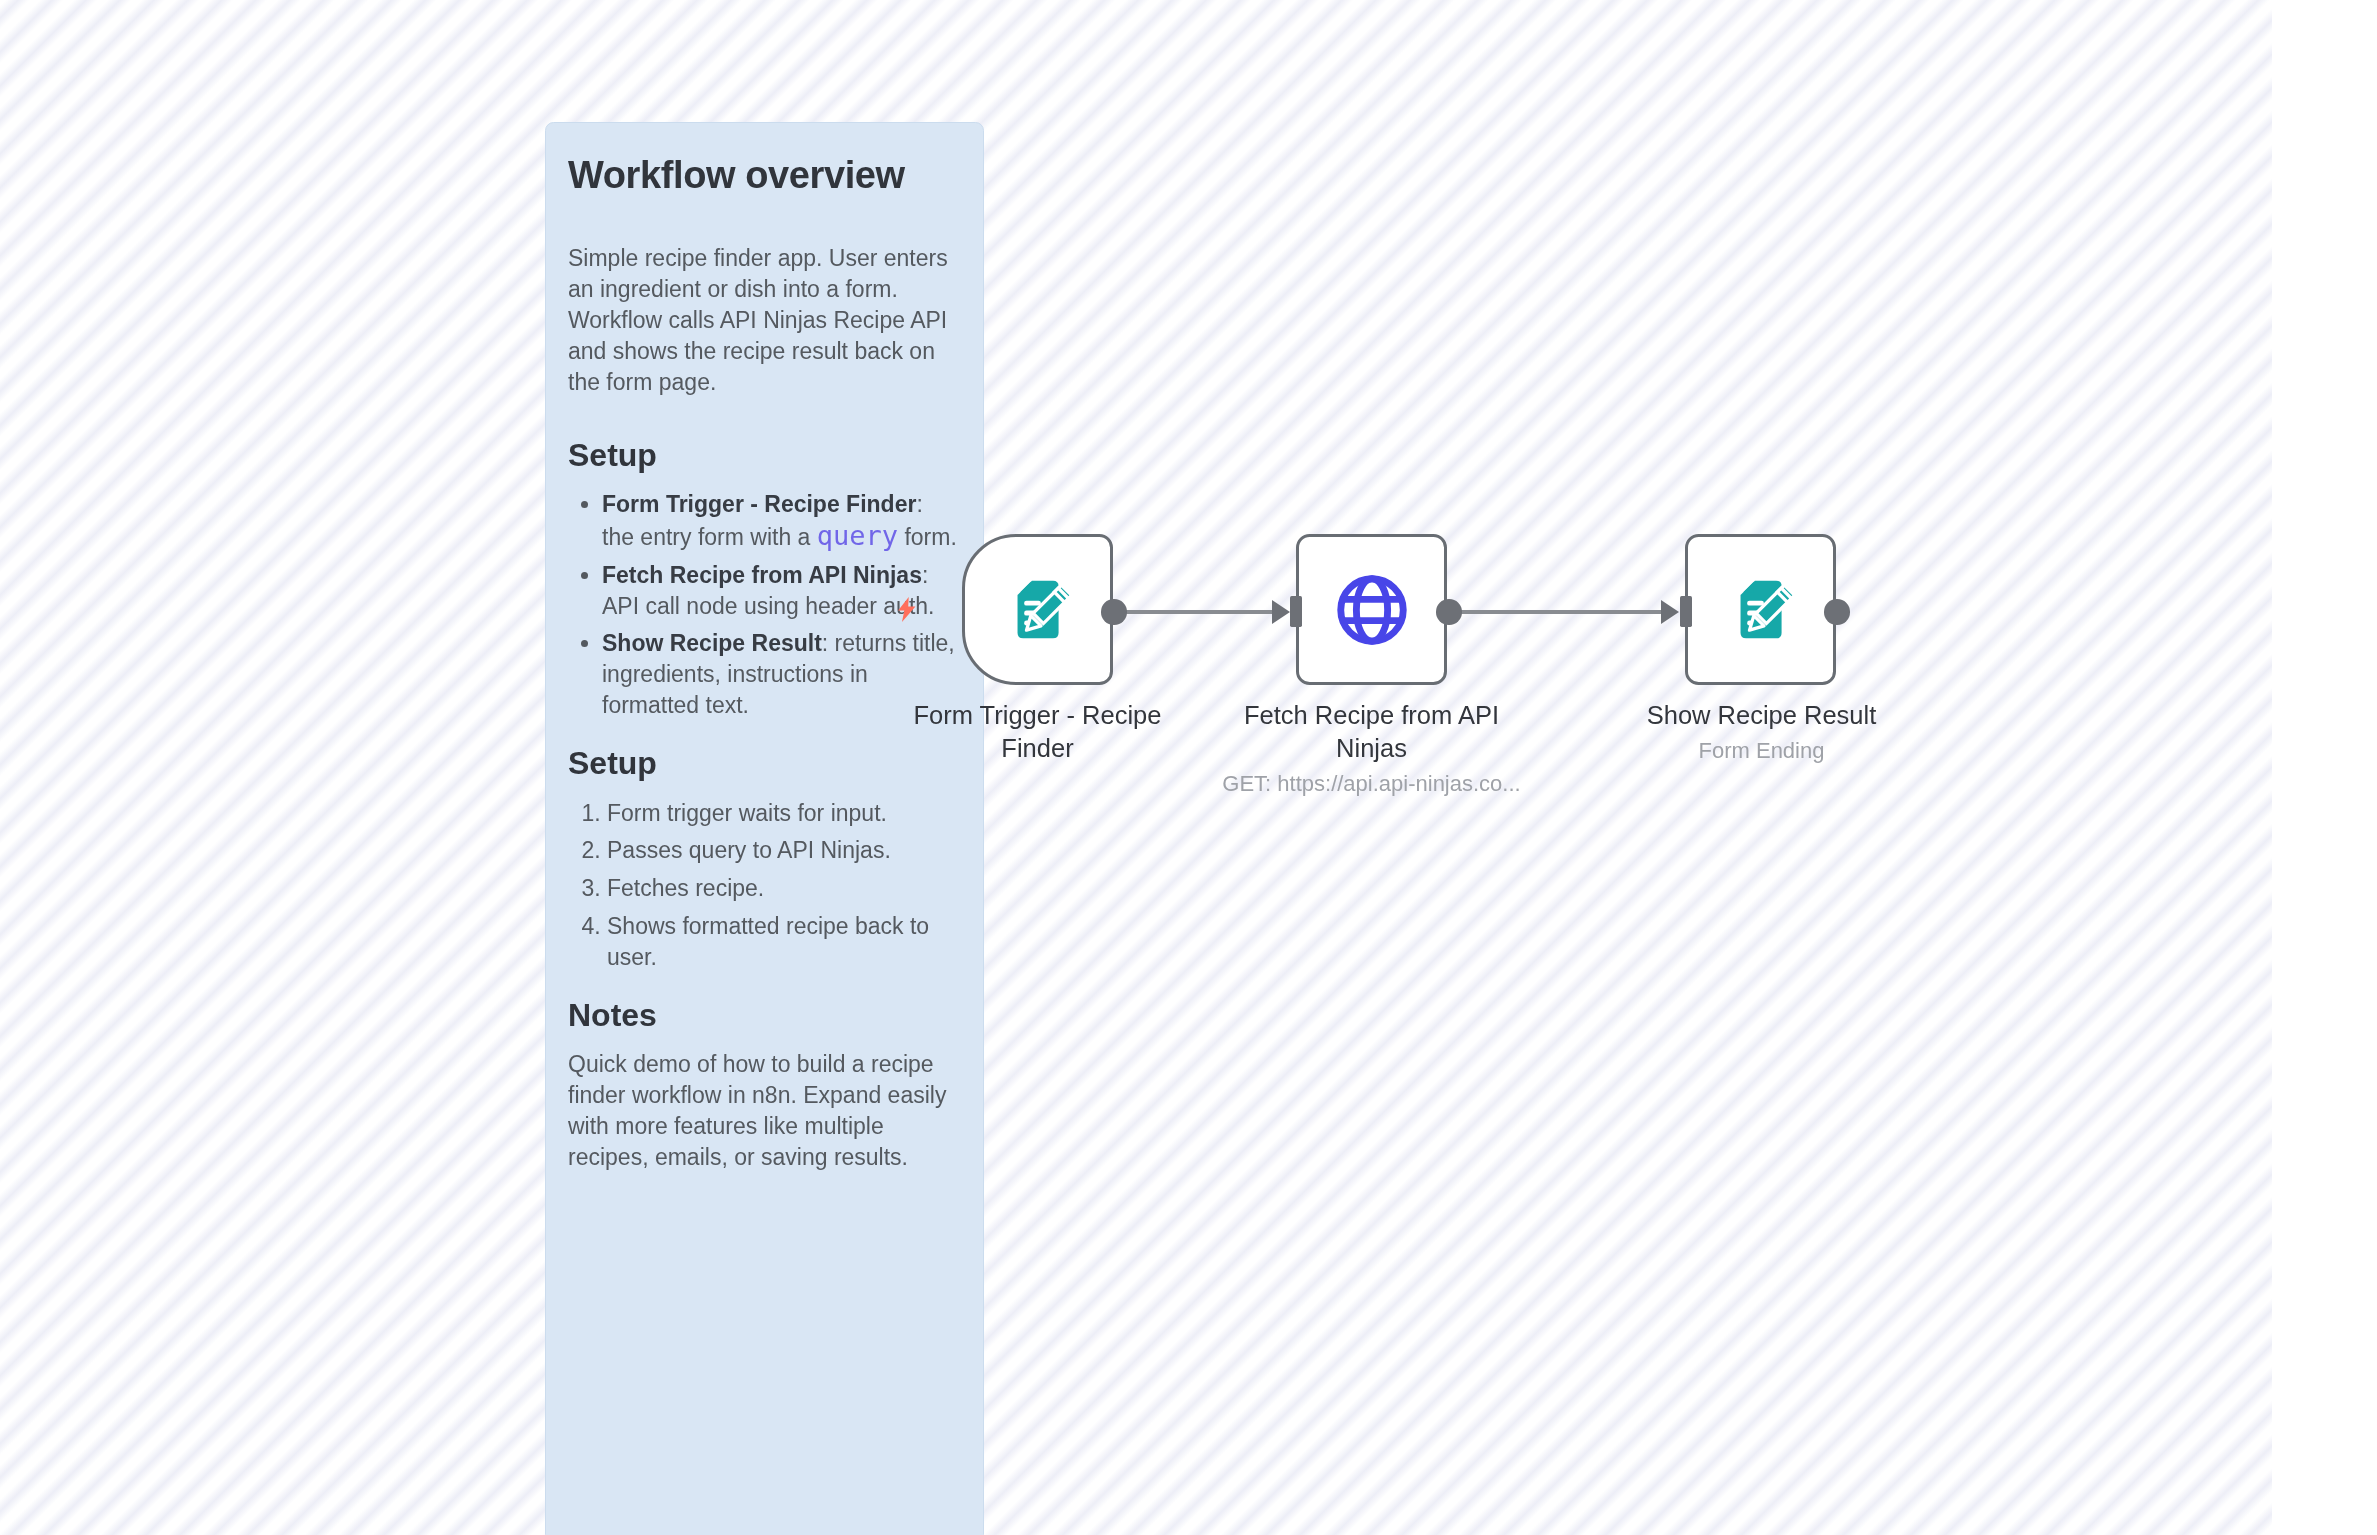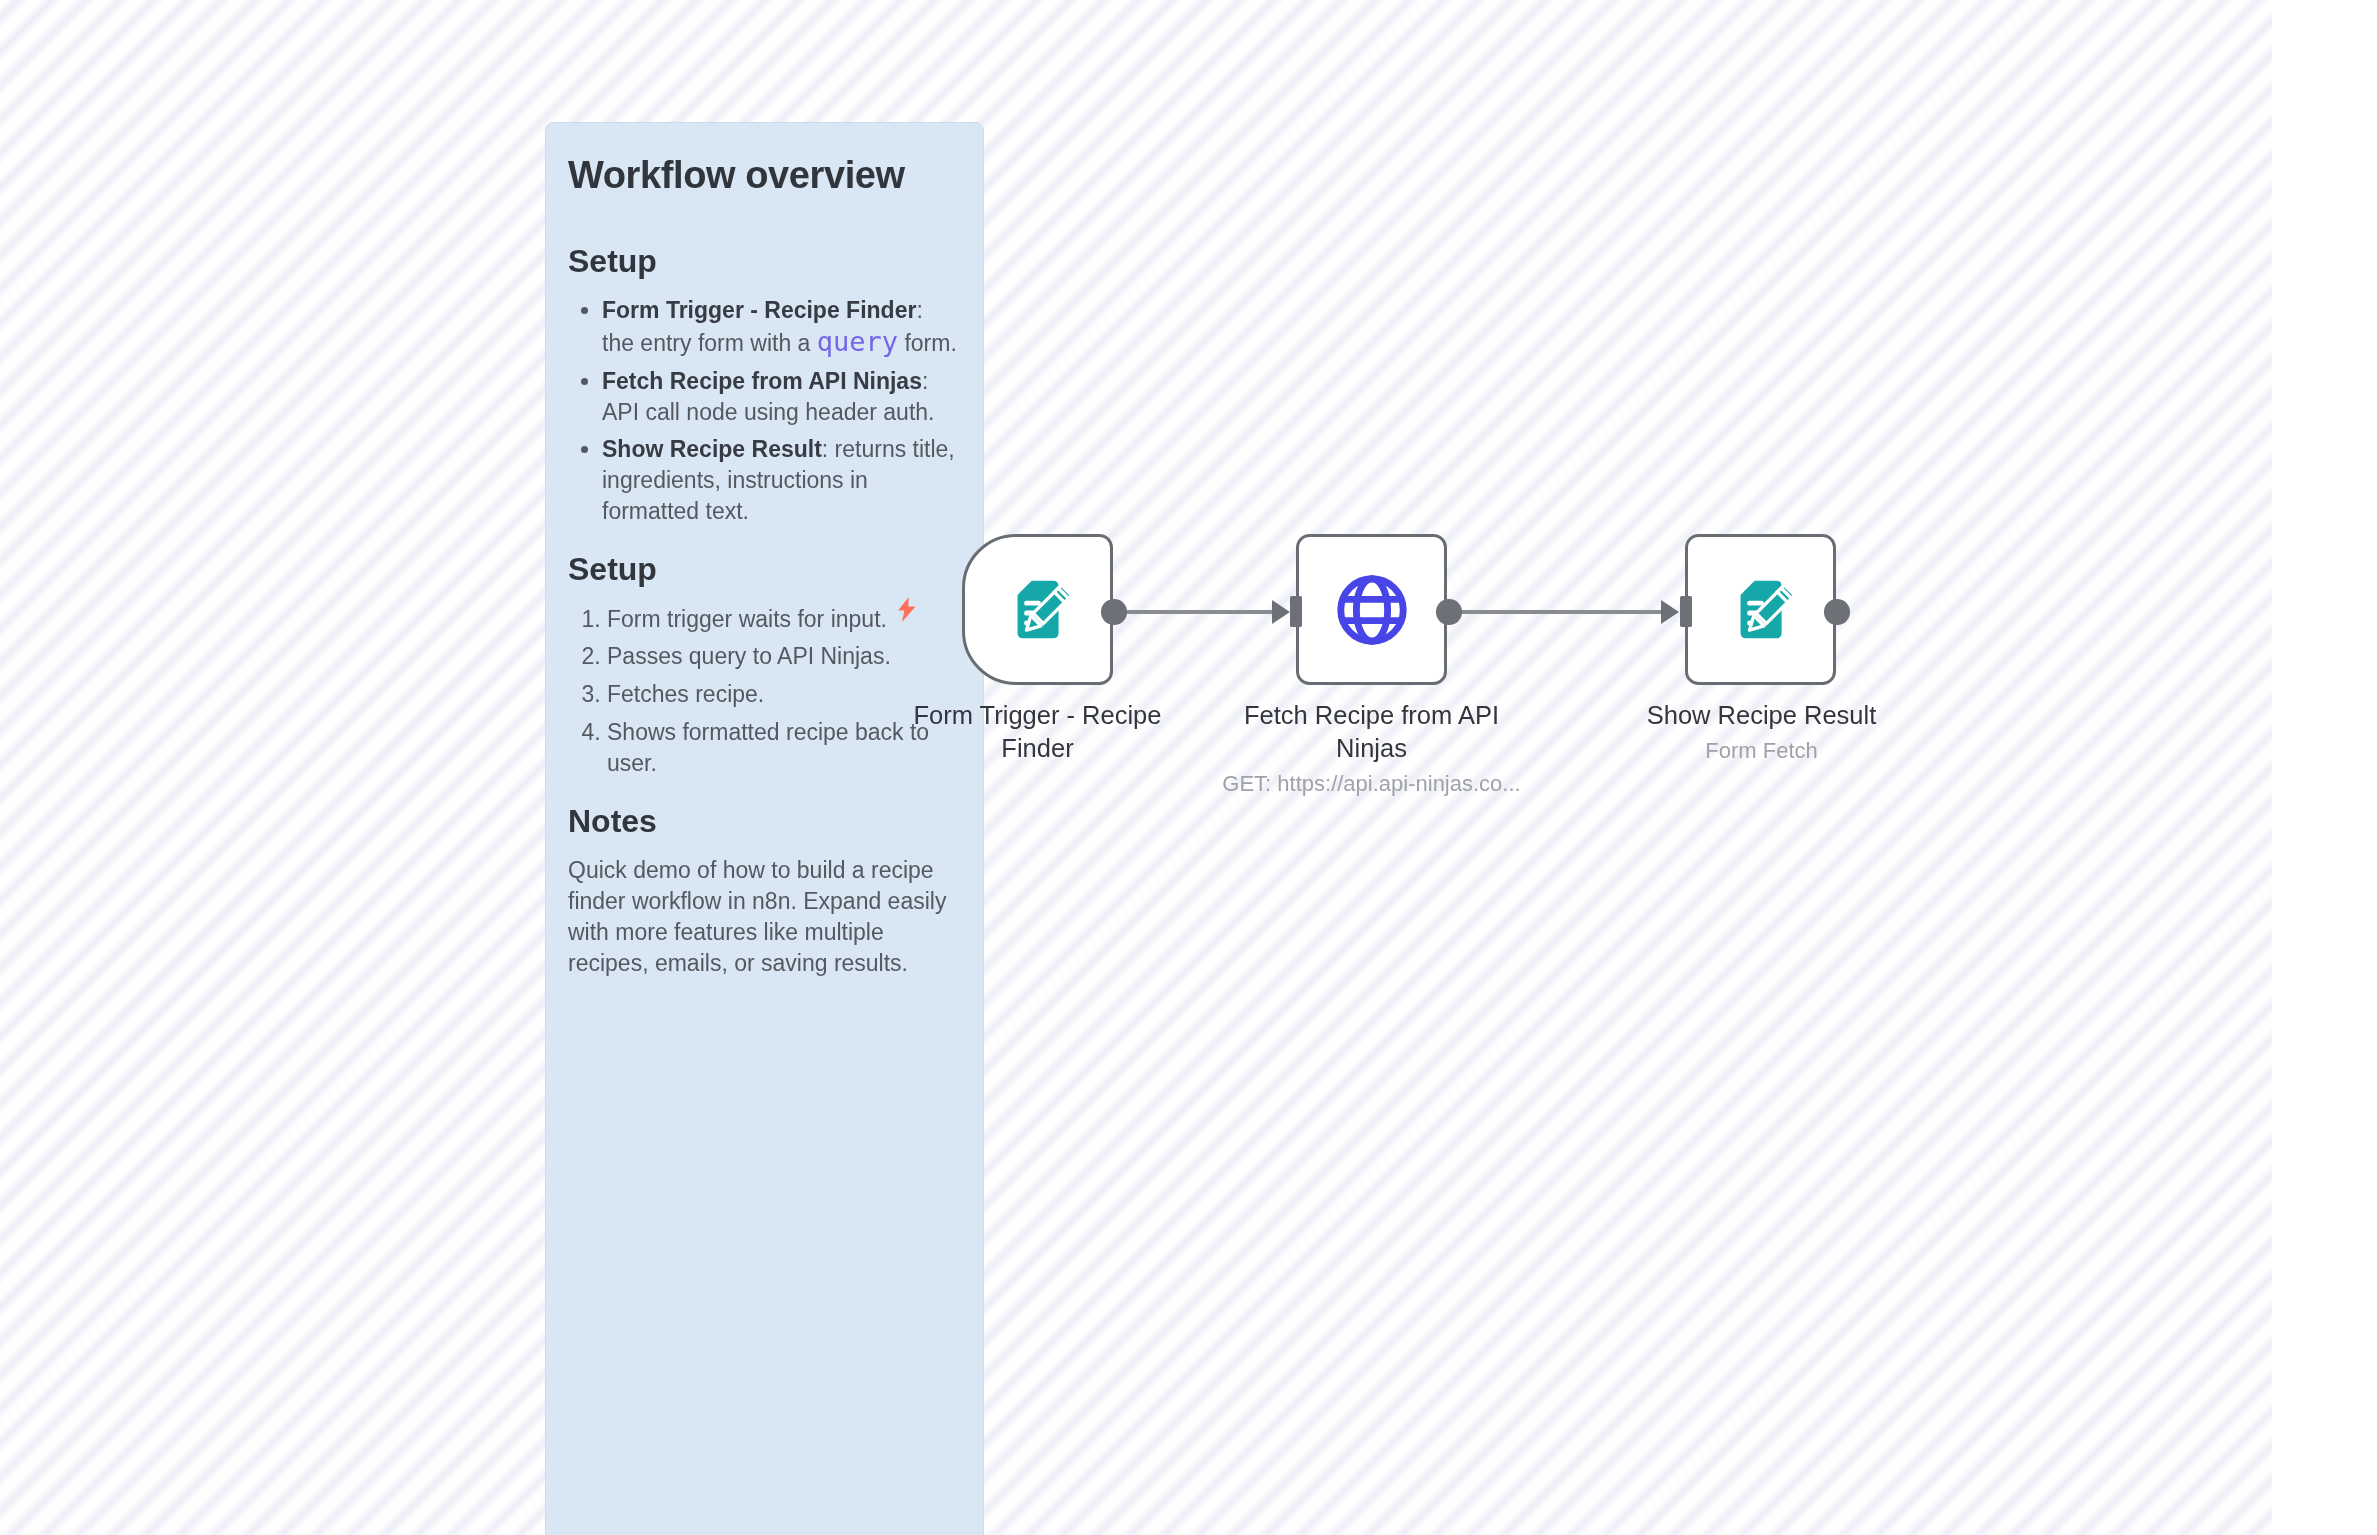--- a/index.html
+++ b/index.html
@@ -115,20 +115,21 @@
     z-index: 6;
   }
 </style>
 </head>
 <body>
 
 <div class="canvas">
 
   <section class="sticky">
     <h1>Workflow overview</h1>
+    <p>Simple recipe finder app. User enters an ingredient or dish into a form. Workflow calls API Ninjas Recipe API and shows the recipe result back on the form page.</p>
 
     <h2>Setup</h2>
     <ul>
       <li><strong>Form Trigger - Recipe Finder</strong><span>: the entry form with a </span><code class="inline-code">query</code><span> form.</span></li>
       <li><strong>Fetch Recipe from API Ninjas</strong><span>: API call node using header auth.</span></li>
       <li><strong>Show Recipe Result</strong><span>: returns title, ingredients, instructions in formatted text.</span></li>
     </ul>
 
     <h2>Setup</h2>
     <ol>
@@ -196,17 +197,17 @@
         <rect x="32" y="6" width="13" height="36" fill="#16a8a8" stroke="#ffffff" stroke-width="3"></rect>
         <rect x="32" y="10" width="13" height="5" fill="#16a8a8" stroke="#ffffff" stroke-width="3"></rect>
         <path d="M32 45 L45 45 L38.5 57 Z" fill="#16a8a8" stroke="#ffffff" stroke-width="3" stroke-linejoin="round"></path>
       </g>
     </svg>
   </div>
   <div class="port-in" style="left:1680px;"></div>
   <div class="port-out" style="left:1824px;"></div>
   <div class="node-label" style="left:1583px;">
     <div class="nm">Show Recipe Result</div>
-    <div class="sub">Form Fetch</div>
+    <div class="sub">Form Ending</div>
   </div>
 
 </div>
 
 
 </body></html>

